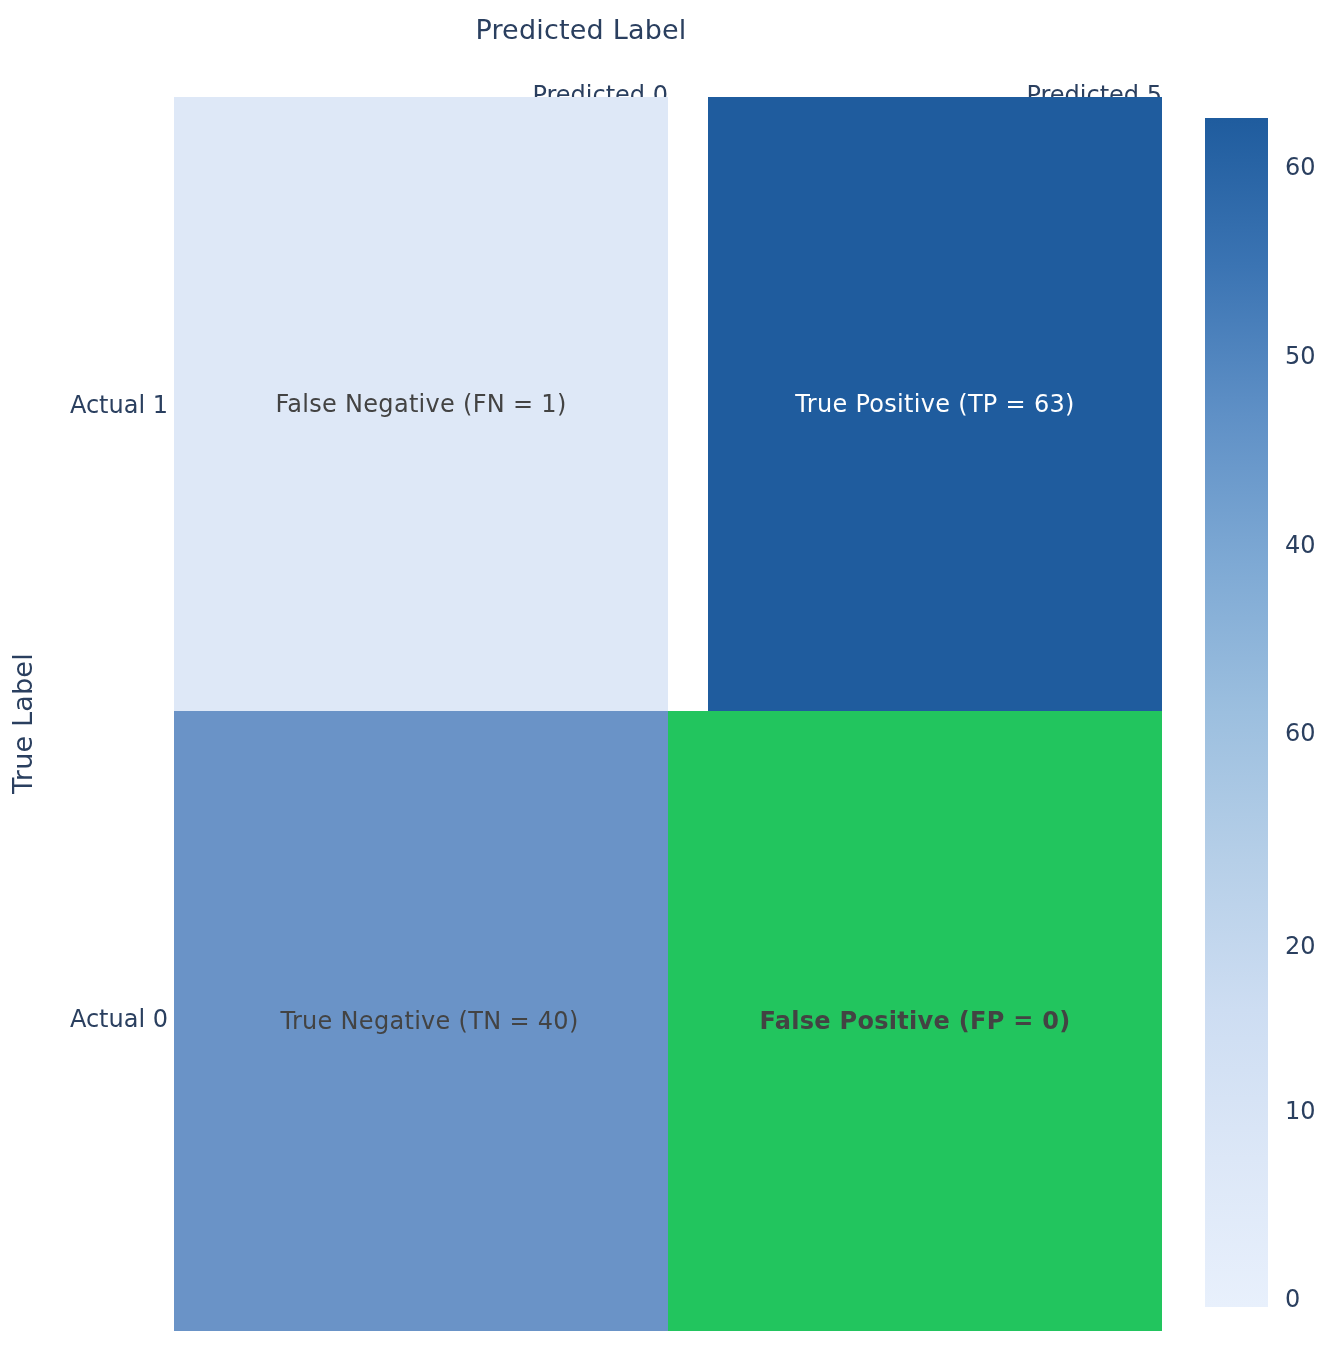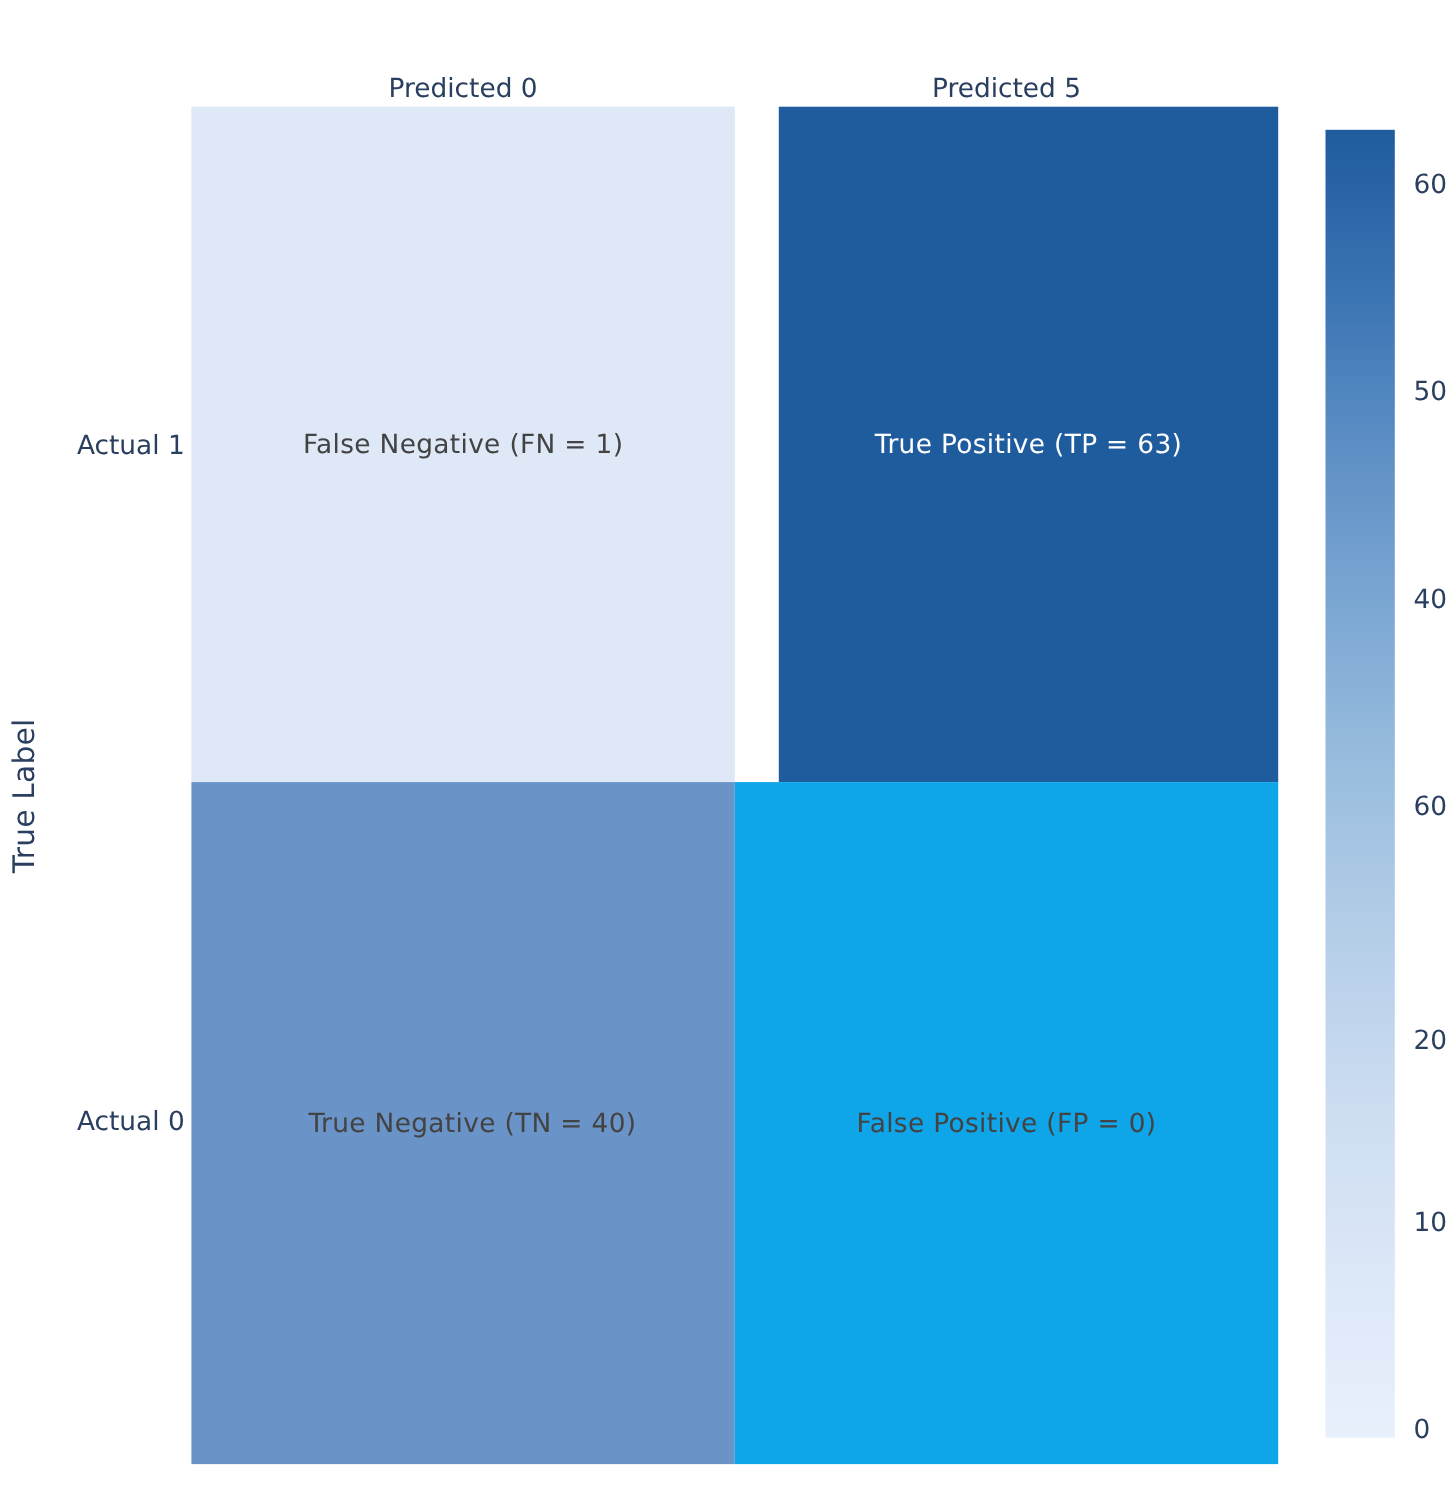--- a/index.html
+++ b/index.html
@@ -46,21 +46,21 @@
     transform-origin: center center;
   }
 
   
   .tick {
     position: absolute;
     color: #2a3f5f;
     font-size: 24px;
     white-space: nowrap;
   }
-  .xtick { text-align: center; top: 66px; }
+  .xtick { text-align: right; top: 81px; }
   #xtick-0 { left: 174px; width: 494px; }
   #xtick-1 { left: 668px; width: 494px; }
 
   .ytick { text-align: right; right: 1156px; }
   #ytick-1 { top: 391px; }
   #ytick-0 { top: 1005px; }
 
   
   #heatmap {
     position: absolute;
@@ -115,20 +115,21 @@
     font-size: 24px;
     white-space: nowrap;
     transform: translateY(-50%);
   }
 </style>
 </head>
 <body>
 
 <div id="figure">
 
+  <div class="axis-title" id="x-axis-title">Predicted Label</div>
 
   <div class="axis-title" id="y-axis-title">True Label</div>
 
   <div class="tick xtick" id="xtick-0">Predicted 0</div>
   <div class="tick xtick" id="xtick-1">Predicted 5</div>
 
   <div class="tick ytick" id="ytick-1">Actual 1</div>
   <div class="tick ytick" id="ytick-0">Actual 0</div>
 
   <div id="heatmap">
@@ -138,21 +139,21 @@
     </div>
 
     <div class="cell" style="background: rgb(31, 92, 158); color: rgb(255, 255, 255); margin-left: 40px;">
       <span class="cell-label">True Positive (TP = 63)</span>
     </div>
 
     <div class="cell" style="background: rgb(106, 147, 199); color: rgb(67, 67, 67); padding-left: 17px;">
       <span class="cell-label">True Negative (TN = 40)</span>
     </div>
 
-    <div class="cell" style="background: #0ea5e9; color: rgb(67, 67, 67);">
+    <div class="cell" style="background: #22c55e; color: rgb(67, 67, 67); font-weight: bold;">
       <span class="cell-label">False Positive (FP = 0)</span>
     </div>
 
   </div>
 
   <div id="colorbar-wrap">
     <div id="colorbar-gradient" style="background: linear-gradient(rgb(31, 92, 158) 0%, rgb(59, 116, 179) 12.5%, rgb(95, 144, 198) 25%, rgb(126, 169, 212) 37.5%, rgb(156, 191, 223) 50%, rgb(182, 207, 232) 62.5%, rgb(205, 221, 242) 75%, rgb(220, 231, 247) 87.5%, rgb(232, 240, 252) 100%);"></div>
     <div id="colorbar-ticks">
       <div class="cbtick" style="top:49px">60</div>
       <div class="cbtick" style="top:238px">50</div>

